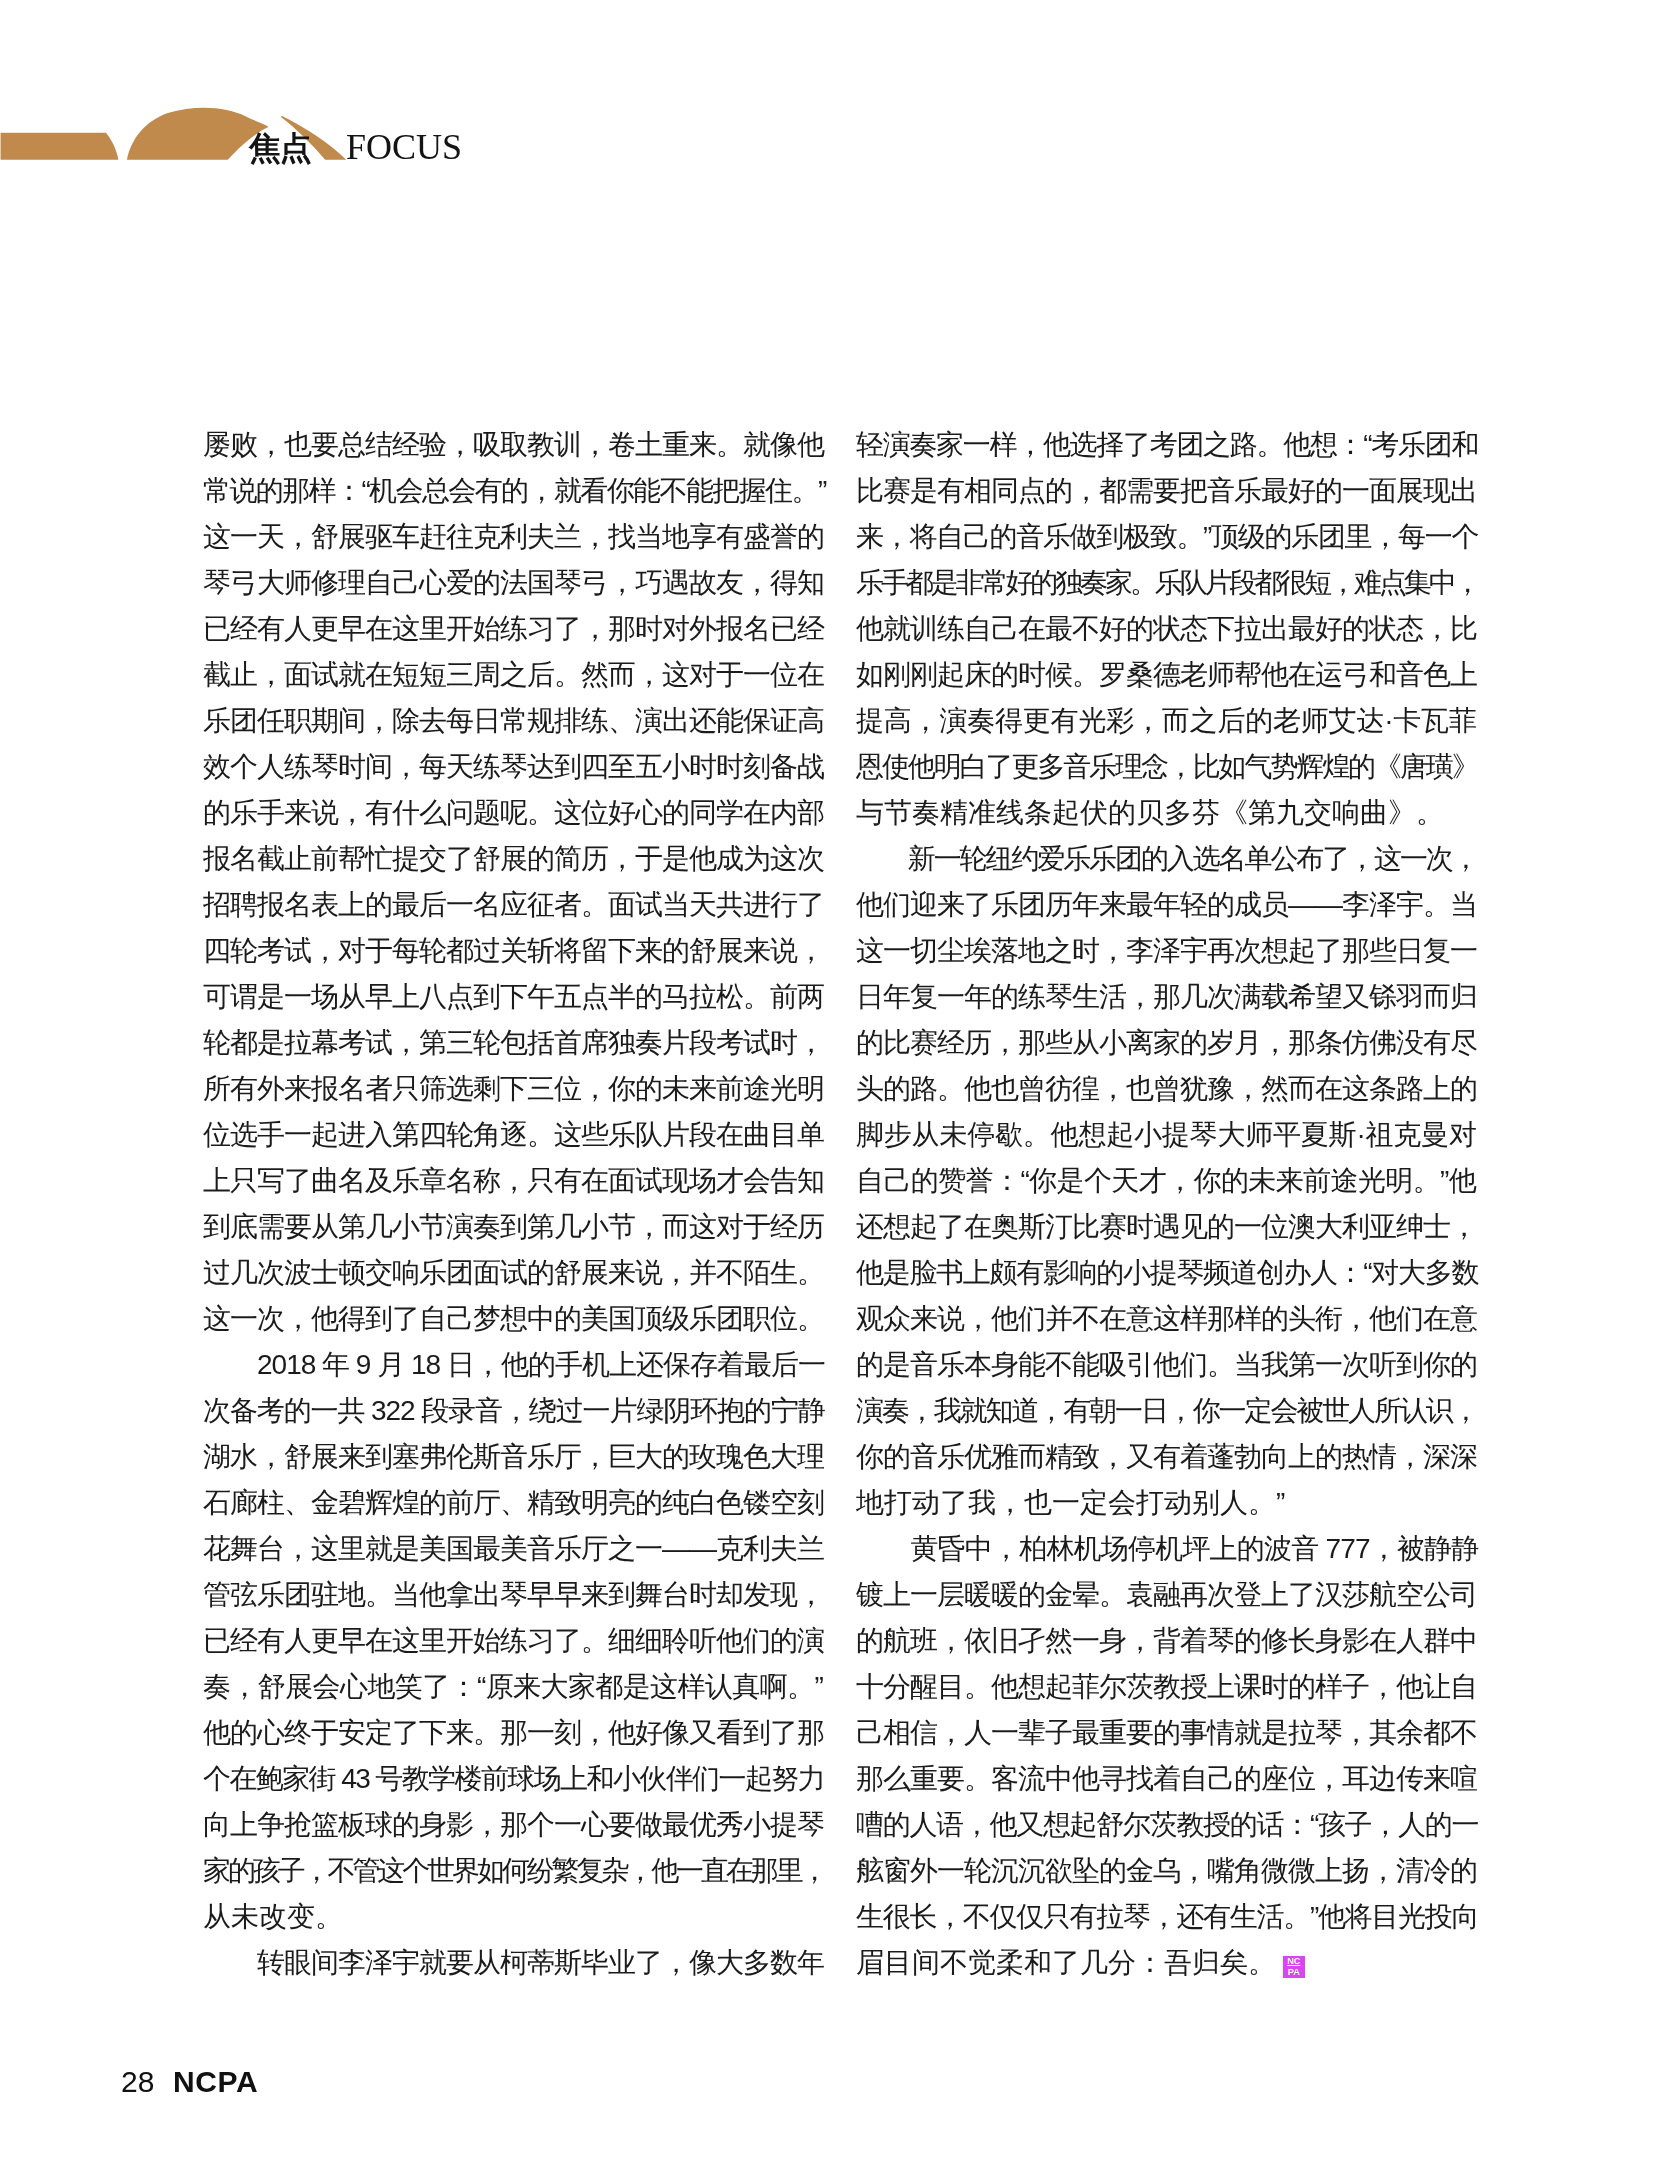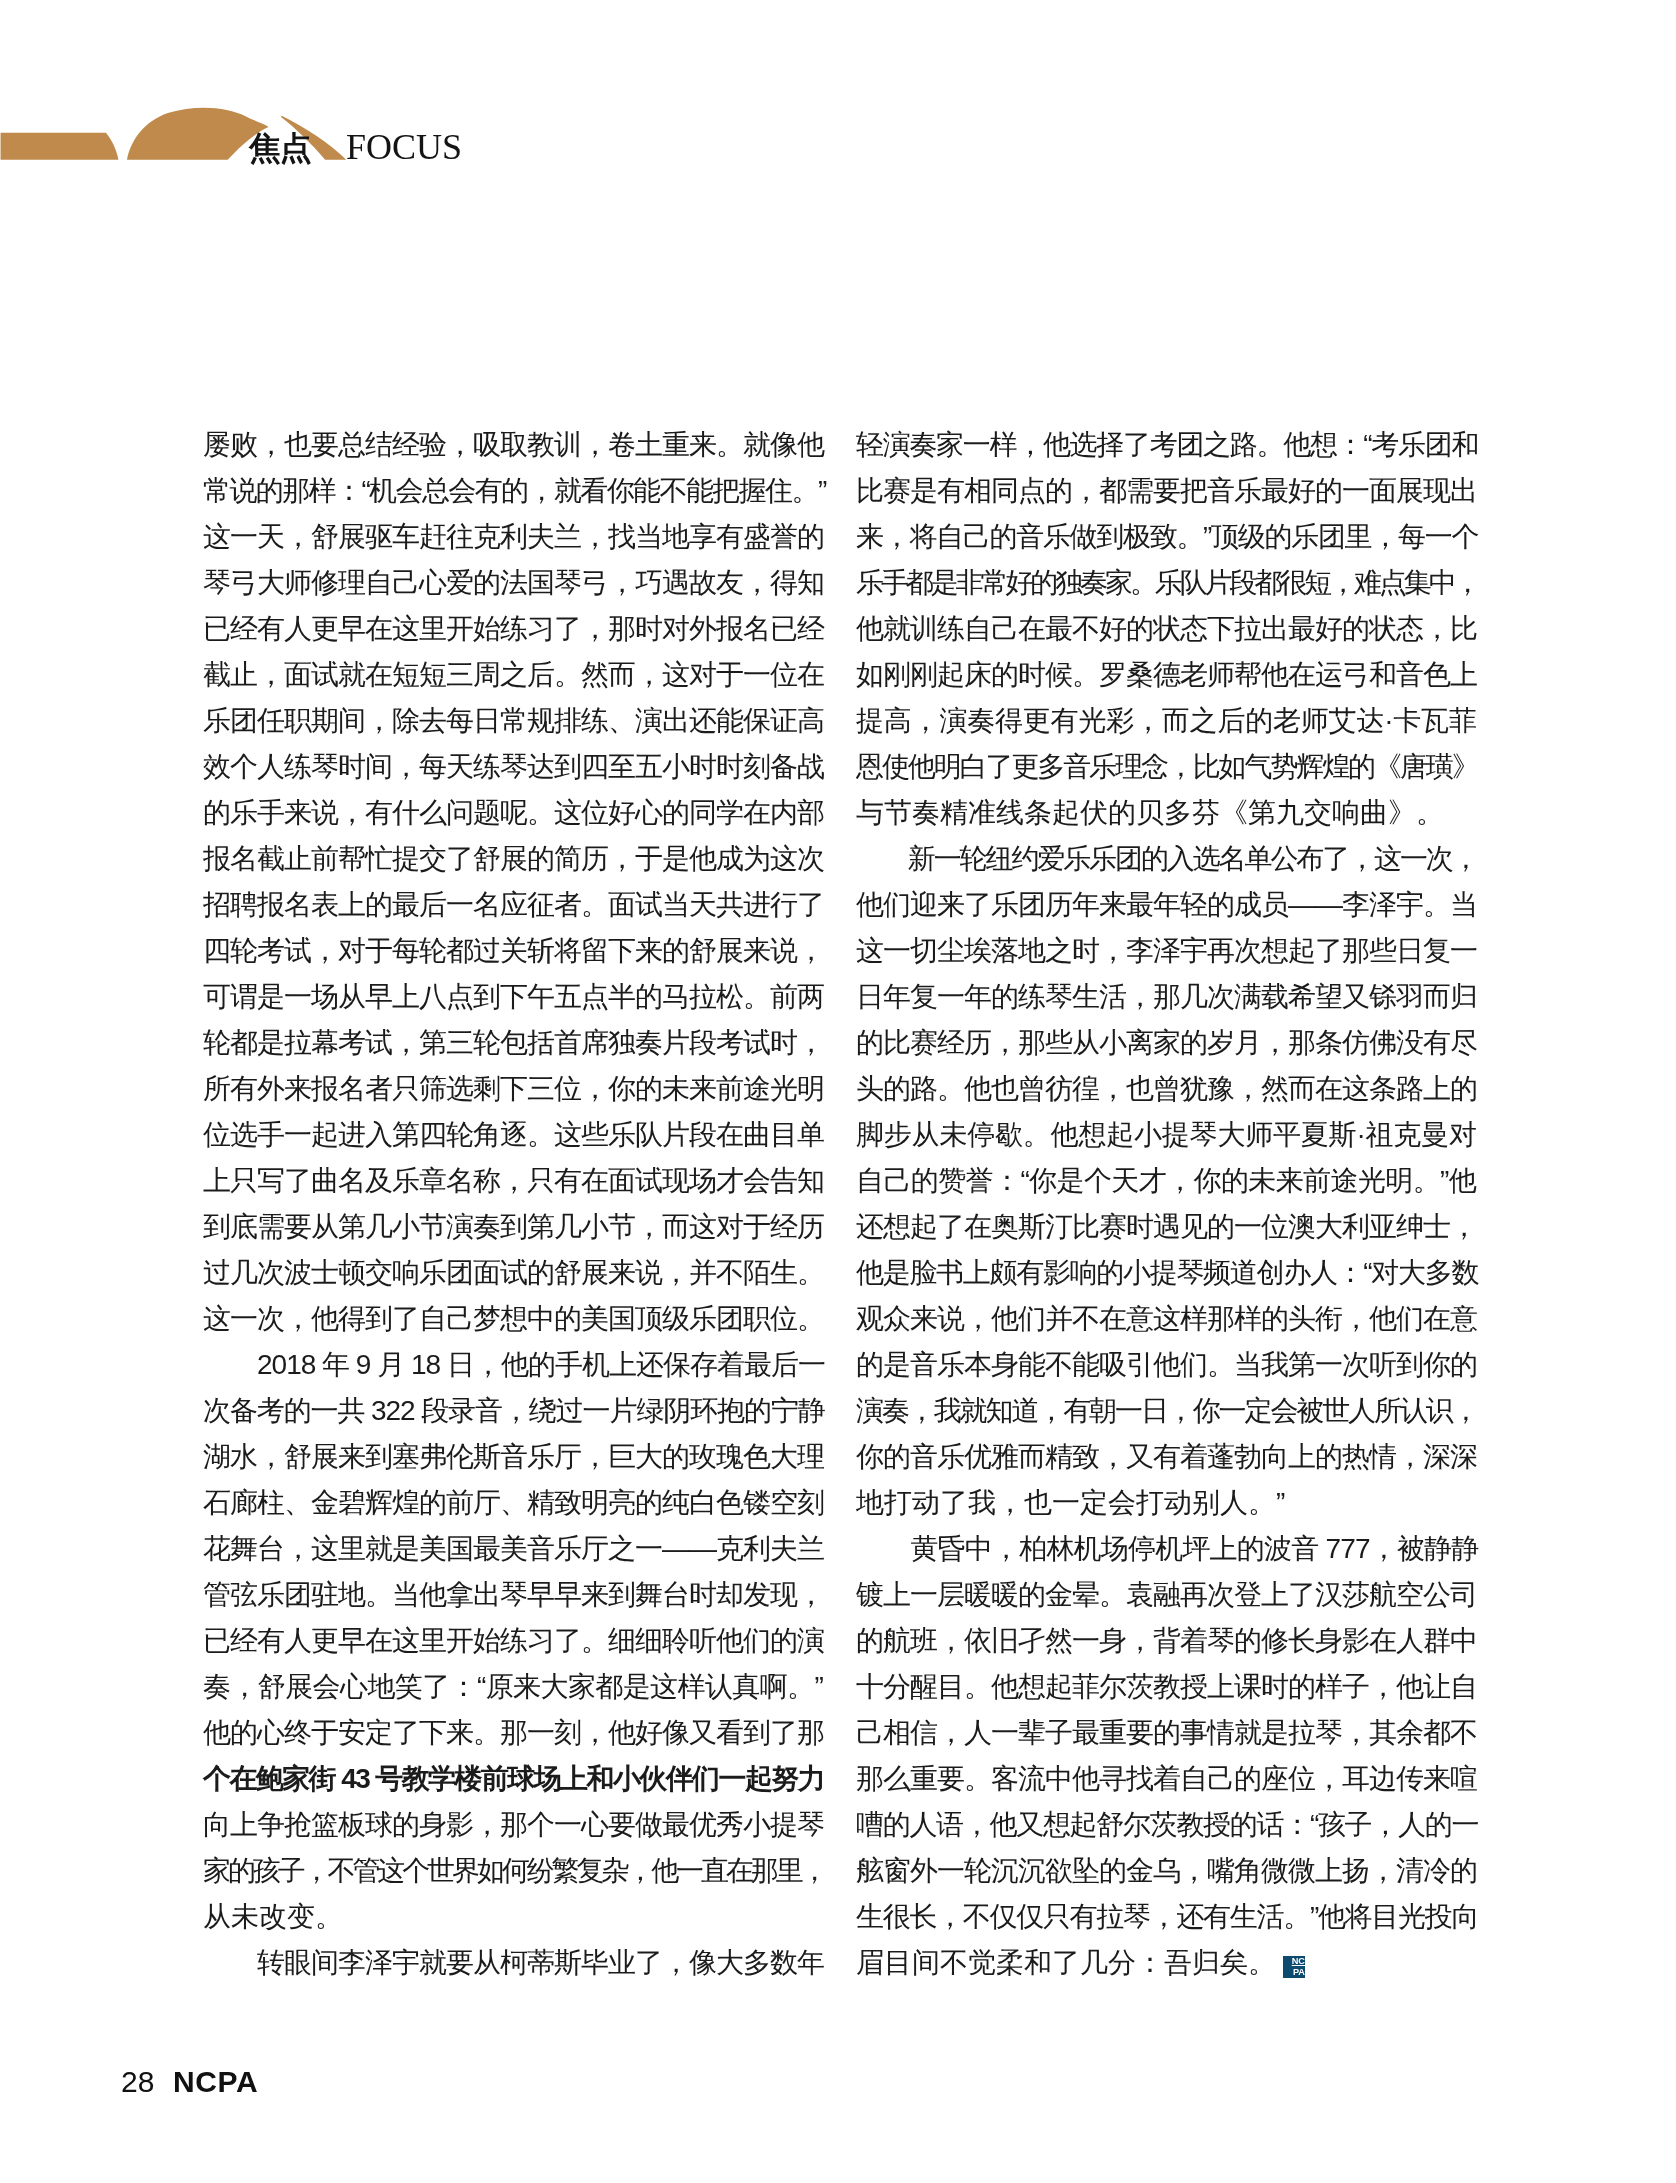--- a/index.html
+++ b/index.html
@@ -88,21 +88,21 @@
         <div class="line"><span class="t" style="letter-spacing: -1px;">这一次，他得到了自己梦想中的美国顶级乐团职位。</span></div>
         <div class="line j"><span class="t" style="letter-spacing: -1px;">　　2018 年 9 月 18 日，他的手机上还保存着最后一</span></div>
         <div class="line j"><span class="t" style="letter-spacing: -1.1px;">次备考的一共 322 段录音，绕过一片绿阴环抱的宁静</span></div>
         <div class="line j"><span class="t" style="letter-spacing: -1px;">湖水，舒展来到塞弗伦斯音乐厅，巨大的玫瑰色大理</span></div>
         <div class="line j"><span class="t" style="letter-spacing: -1px;">石廊柱、金碧辉煌的前厅、精致明亮的纯白色镂空刻</span></div>
         <div class="line j"><span class="t" style="letter-spacing: -1px;">花舞台，这里就是美国最美音乐厅之一——克利夫兰</span></div>
         <div class="line j"><span class="t" style="letter-spacing: -1px;">管弦乐团驻地。当他拿出琴早早来到舞台时却发现，</span></div>
         <div class="line j"><span class="t" style="letter-spacing: -1px;">已经有人更早在这里开始练习了。细细聆听他们的演</span></div>
         <div class="line j"><span class="t" style="letter-spacing: -0.6px;">奏，舒展会心地笑了：“原来大家都是这样认真啊。”</span></div>
         <div class="line j"><span class="t" style="letter-spacing: -1px;">他的心终于安定了下来。那一刻，他好像又看到了那</span></div>
-        <div class="line j"><span class="t" style="letter-spacing: -1.6px; font-weight: bold;">个在鲍家街 43 号教学楼前球场上和小伙伴们一起努力</span></div>
+        <div class="line j"><span class="t" style="letter-spacing: -1.6px;">个在鲍家街 43 号教学楼前球场上和小伙伴们一起努力</span></div>
         <div class="line j"><span class="t" style="letter-spacing: -1px;">向上争抢篮板球的身影，那个一心要做最优秀小提琴</span></div>
         <div class="line j"><span class="t" style="letter-spacing: -3.1px;">家的孩子，不管这个世界如何纷繁复杂，他一直在那里，</span></div>
         <div class="line"><span class="t">从未改变。</span></div>
         <div class="line j"><span class="t" style="letter-spacing: -1px;">　　转眼间李泽宇就要从柯蒂斯毕业了，像大多数年</span></div>
       </div>
     <div class="col col-right" id="col-right">
         <div class="line j"><span class="t" style="letter-spacing: -1.3px;">轻演奏家一样，他选择了考团之路。他想：“考乐团和</span></div>
         <div class="line j"><span class="t" style="letter-spacing: -1px;">比赛是有相同点的，都需要把音乐最好的一面展现出</span></div>
         <div class="line j"><span class="t" style="letter-spacing: -1.3px;">来，将自己的音乐做到极致。”顶级的乐团里，每一个</span></div>
         <div class="line j"><span class="t" style="letter-spacing: -3.1px;">乐手都是非常好的独奏家。乐队片段都很短，难点集中，</span></div>
@@ -128,21 +128,21 @@
         <div class="line"><span class="t">地打动了我，也一定会打动别人。”</span></div>
         <div class="line j"><span class="t" style="letter-spacing: -0.8px;">　　黄昏中，柏林机场停机坪上的波音 777，被静静</span></div>
         <div class="line j"><span class="t" style="letter-spacing: -1px;">镀上一层暖暖的金晕。袁融再次登上了汉莎航空公司</span></div>
         <div class="line j"><span class="t" style="letter-spacing: -1px;">的航班，依旧孑然一身，背着琴的修长身影在人群中</span></div>
         <div class="line j"><span class="t" style="letter-spacing: -1px;">十分醒目。他想起菲尔茨教授上课时的样子，他让自</span></div>
         <div class="line j"><span class="t" style="letter-spacing: -1px;">己相信，人一辈子最重要的事情就是拉琴，其余都不</span></div>
         <div class="line j"><span class="t" style="letter-spacing: -1px;">那么重要。客流中他寻找着自己的座位，耳边传来喧</span></div>
         <div class="line j"><span class="t" style="letter-spacing: -1.3px;">嘈的人语，他又想起舒尔茨教授的话：“孩子，人的一</span></div>
         <div class="line j"><span class="t" style="letter-spacing: -1px;">舷窗外一轮沉沉欲坠的金乌，嘴角微微上扬，清冷的</span></div>
         <div class="line j"><span class="t" style="letter-spacing: -1.3px;">生很长，不仅仅只有拉琴，还有生活。”他将目光投向</span></div>
-        <div class="line"><span class="t">眉目间不觉柔和了几分：吾归矣。</span><span class="endmark" style="background: #0c4a6e; color: rgb(255, 255, 255); text-align: right;"><span class="r1">NC</span><span class="r2">PA</span></span></div>
+        <div class="line"><span class="t">眉目间不觉柔和了几分：吾归矣。</span><span class="endmark" style="background: #d946ef; color: rgb(255, 255, 255);"><span class="r1">NC</span><span class="r2">PA</span></span></div>
       </div>
   </main>
 
   <div class="folio">
     <span class="num">28</span>
     <span class="brand">NCPA</span>
   </div>
 
 </div>
 

